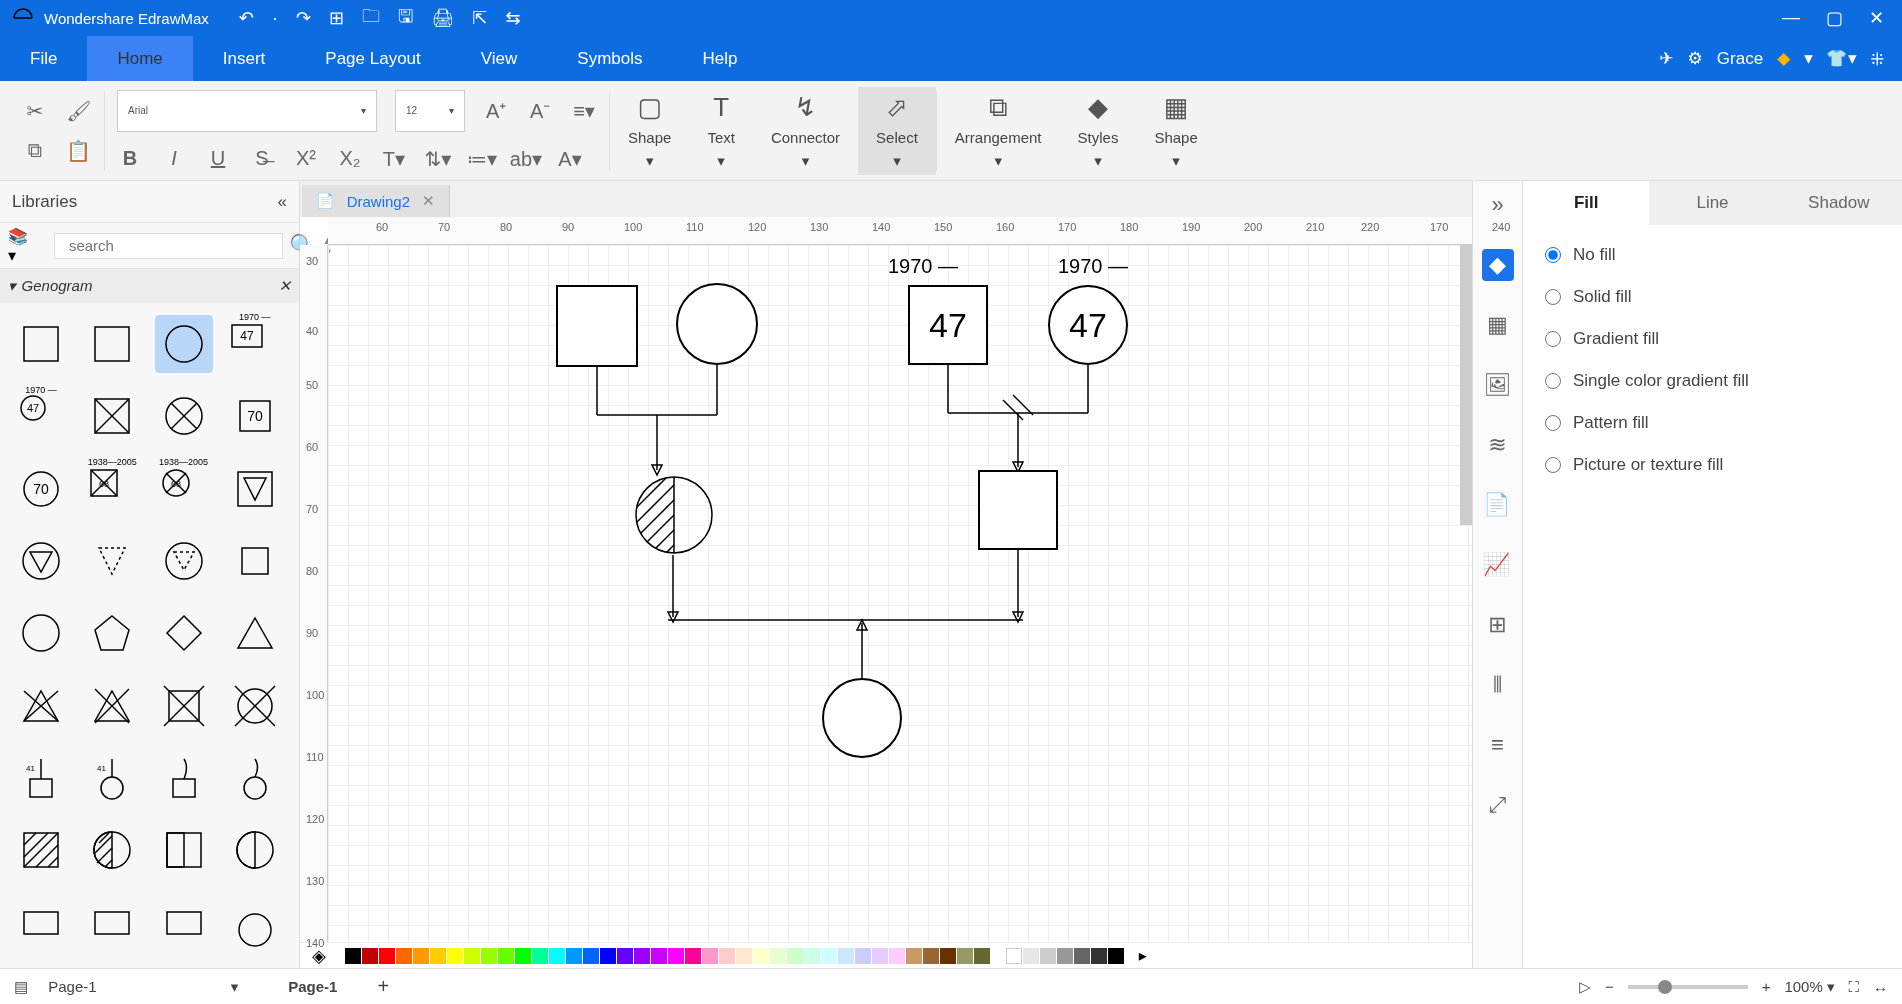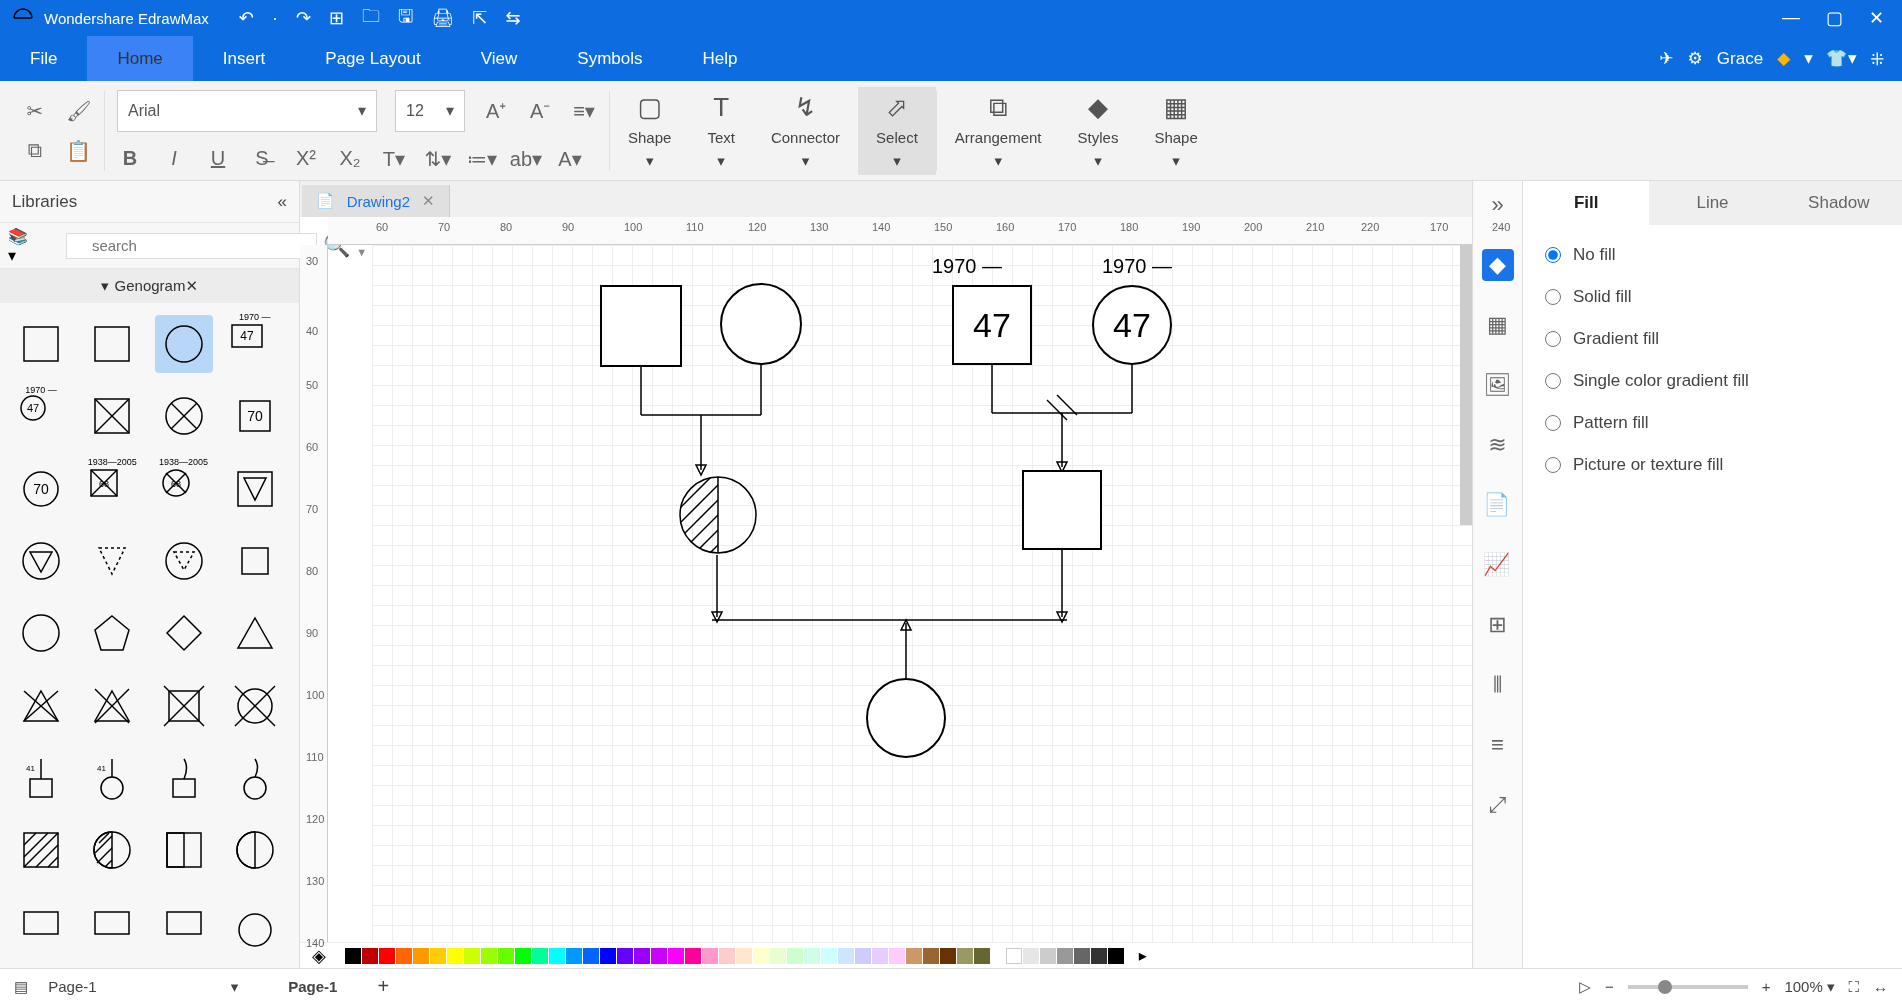--- a/index.html
+++ b/index.html
@@ -20,50 +20,50 @@
 .menubar .spacer { flex: 1; }
 .menubar .right { display: flex; align-items: center; gap: 14px; margin-right: 18px; font-size: 17px; }
 .menubar .right .diamond { color: #ffb400; }
 
 
 .ribbon { height: 100px; background: #f3f3f3; border-bottom: 1px solid #ddd; display: flex; align-items: center; padding: 0 10px; }
 .rgroup { display: flex; flex-direction: column; justify-content: center; gap: 14px; padding: 0 12px; }
 .rgroup.sep { border-right: 1px solid #e0e0e0; height: 80px; }
 .rrow { display: flex; align-items: center; gap: 18px; }
 .ricon { width: 26px; height: 26px; display: flex; align-items: center; justify-content: center; font-size: 20px; color: #666; cursor: pointer; }
-.rsel { border: 1px solid #ccc; background: #fff; height: 42px; display: flex; align-items: center; padding: 0 10px; font-size: 16px; color: #555; cursor: pointer; }
+.rsel { border: 1px solid #ccc; background: #fff; height: 42px; display: flex; align-items: center; padding: 0 10px; font-size: 10px; color: #555; cursor: pointer; }
 .rsel.font { width: 260px; justify-content: space-between; }
 .rsel.size { width: 70px; justify-content: space-between; }
 .rbig { display: flex; flex-direction: column; align-items: center; justify-content: center; padding: 0 18px; height: 88px; cursor: pointer; font-size: 15px; color: #444; gap: 6px; }
 .rbig.sel { background: #e0e0e0; }
 .rbig .bi { font-size: 26px; color: #555; }
 
 
 .main { flex: 1; display: flex; min-height: 0; }
 
 
 .lib { width: 300px; border-right: 1px solid #ddd; display: flex; flex-direction: column; background: #f7f7f7; }
 .lib-header { height: 42px; display: flex; align-items: center; justify-content: space-between; padding: 0 12px; font-size: 17px; color: #444; border-bottom: 1px solid #e5e5e5; }
 .lib-search { height: 46px; display: flex; align-items: center; padding: 0 8px; gap: 6px; border-bottom: 1px solid #e5e5e5; }
-.lib-search input { flex: 1; border: 1px solid #ddd; height: 26px; padding: 0 25px; font-size: 15px; margin-left: 32px; }
-.lib-cat { height: 34px; background: #ececec; display: flex; align-items: center; padding: 0 0; font-size: 15px; color: #333; justify-content: center; }
+.lib-search input { flex: 1; border: 1px solid #ddd; height: 26px; padding: 0 14px; font-size: 15px; margin-left: 20px; }
+.lib-cat { height: 34px; background: #ececec; display: flex; align-items: center; padding: 0 8px; font-size: 15px; color: #333; justify-content: space-between; font-style: italic; }
 .lib-grid { flex: 1; overflow: auto; display: grid; grid-template-columns: repeat(4, 1fr); gap: 10px; padding: 12px; }
 .lib-item { width: 58px; height: 58px; display: flex; align-items: center; justify-content: center; cursor: pointer; }
 .lib-item.sel { background: #b8d6f7; border-radius: 4px; }
 .lib-item svg { width: 50px; height: 50px; }
 .lib-item .txt { font-size: 9px; text-align: center; line-height: 1.2; }
 
 
 .canvas-wrap { flex: 1; display: flex; flex-direction: column; min-width: 0; position: relative; }
 .doctabs { height: 36px; background: #f0f0f0; display: flex; align-items: end; padding-left: 2px; }
 .doctab { height: 32px; background: #e0e0e0; display: flex; align-items: center; padding: 0 14px; gap: 12px; font-size: 15px; color: #1a73e8; border-right: 1px solid #ccc; }
 .doctab .x { color: #888; cursor: pointer; }
 .ruler-h { height: 28px; background: #fafafa; border-bottom: 1px solid #ccc; position: relative; font-size: 11px; color: #666; margin-left: 28px; }
 .ruler-h span { position: absolute; top: 4px; }
-.canvas-row { flex: 1; display: flex; min-height: 0; gap: 44px; }
+.canvas-row { flex: 1; display: flex; min-height: 0; }
 .ruler-v { width: 28px; background: #fafafa; border-right: 1px solid #ccc; position: relative; font-size: 11px; color: #666; }
 .ruler-v span { position: absolute; left: 6px; }
 .canvas { flex: 1; background-image: linear-gradient(#eee 1px, transparent 1px), linear-gradient(90deg, #eee 1px, transparent 1px); background-size: 20px 20px; position: relative; overflow: hidden; }
 .shape { position: absolute; }
 .shape.square { border: 2px solid #000; background: #fff; }
 .shape.circle { border: 2px solid #000; border-radius: 50%; background: #fff; }
 .shape .num { display: flex; align-items: center; justify-content: center; width: 100%; height: 100%; font-size: 34px; }
 .label { position: absolute; font-size: 20px; }
 
 

